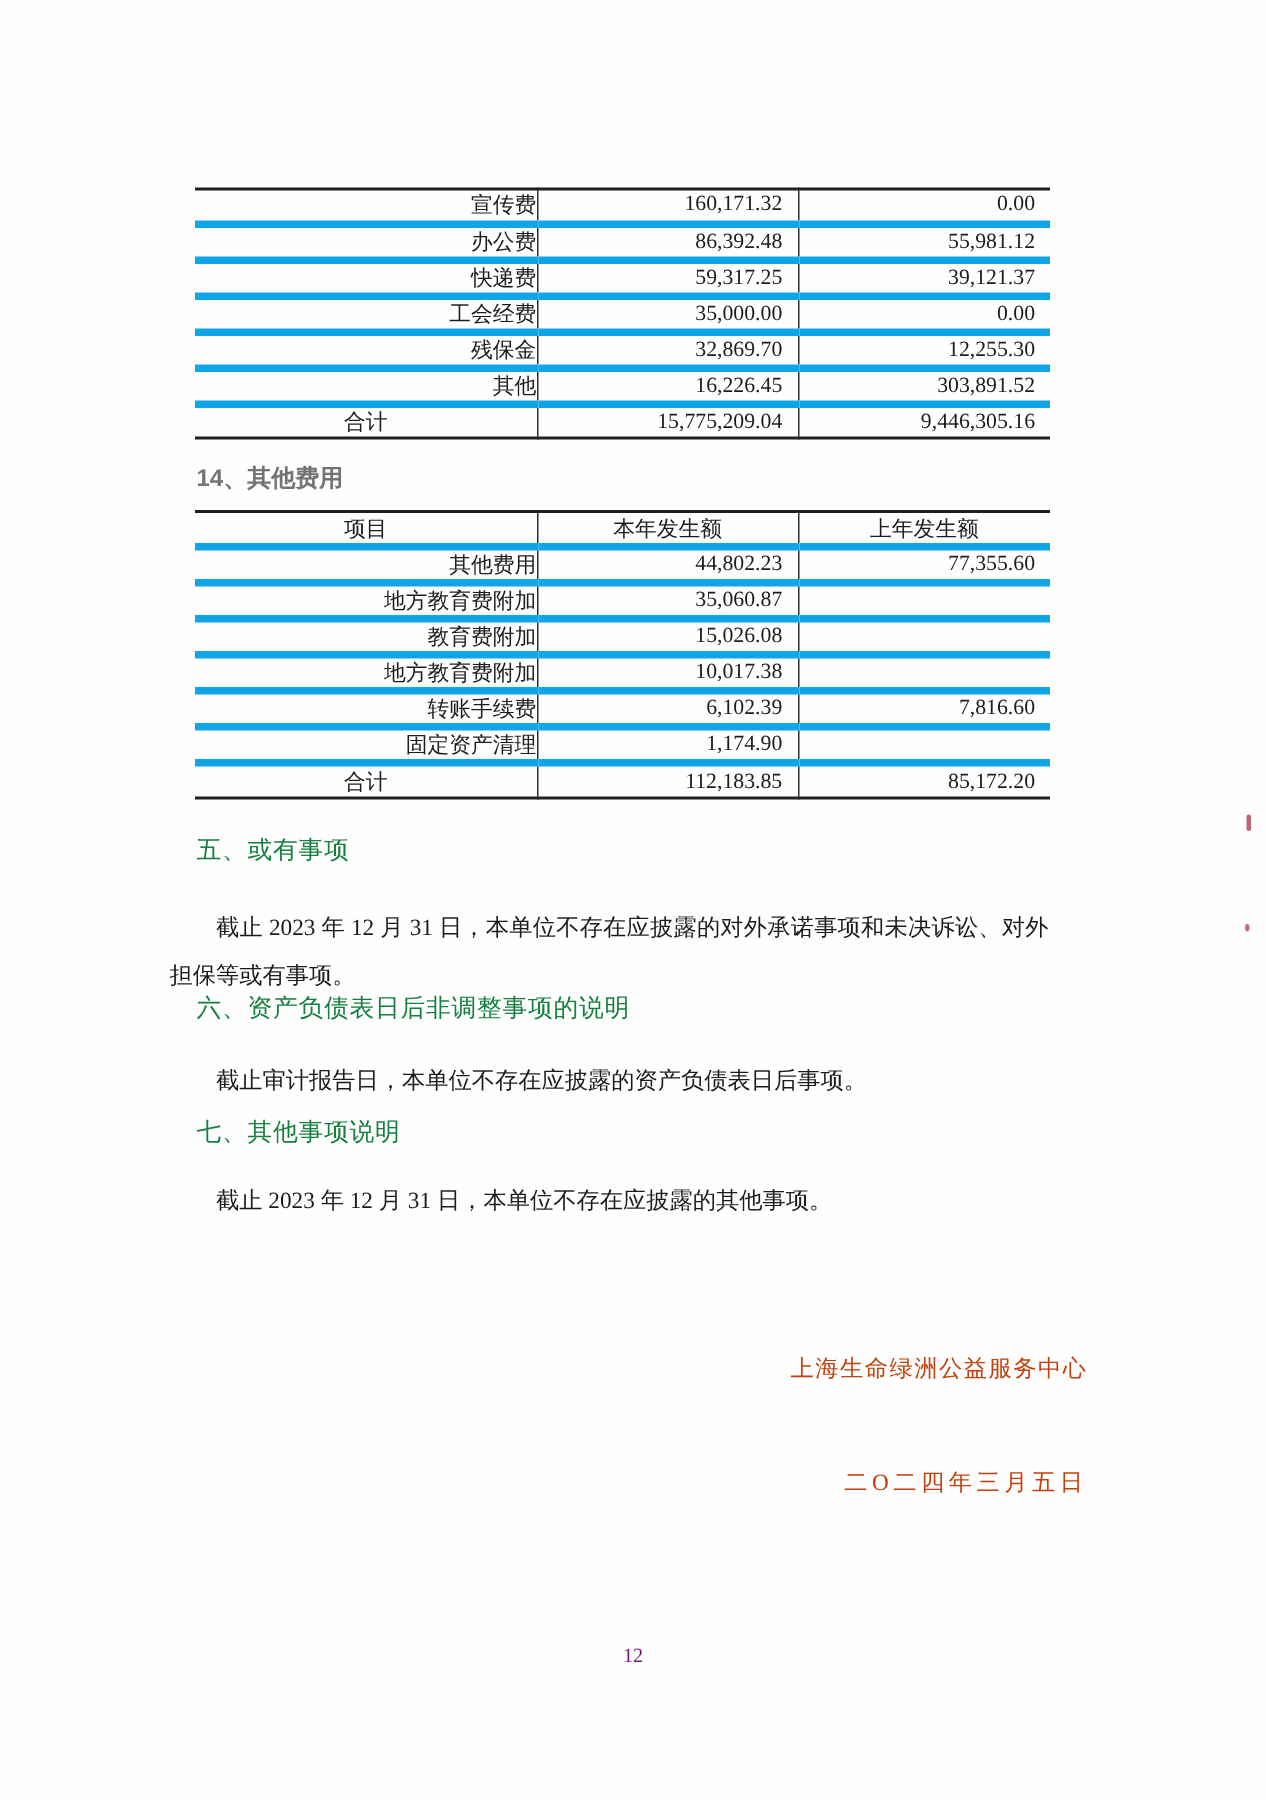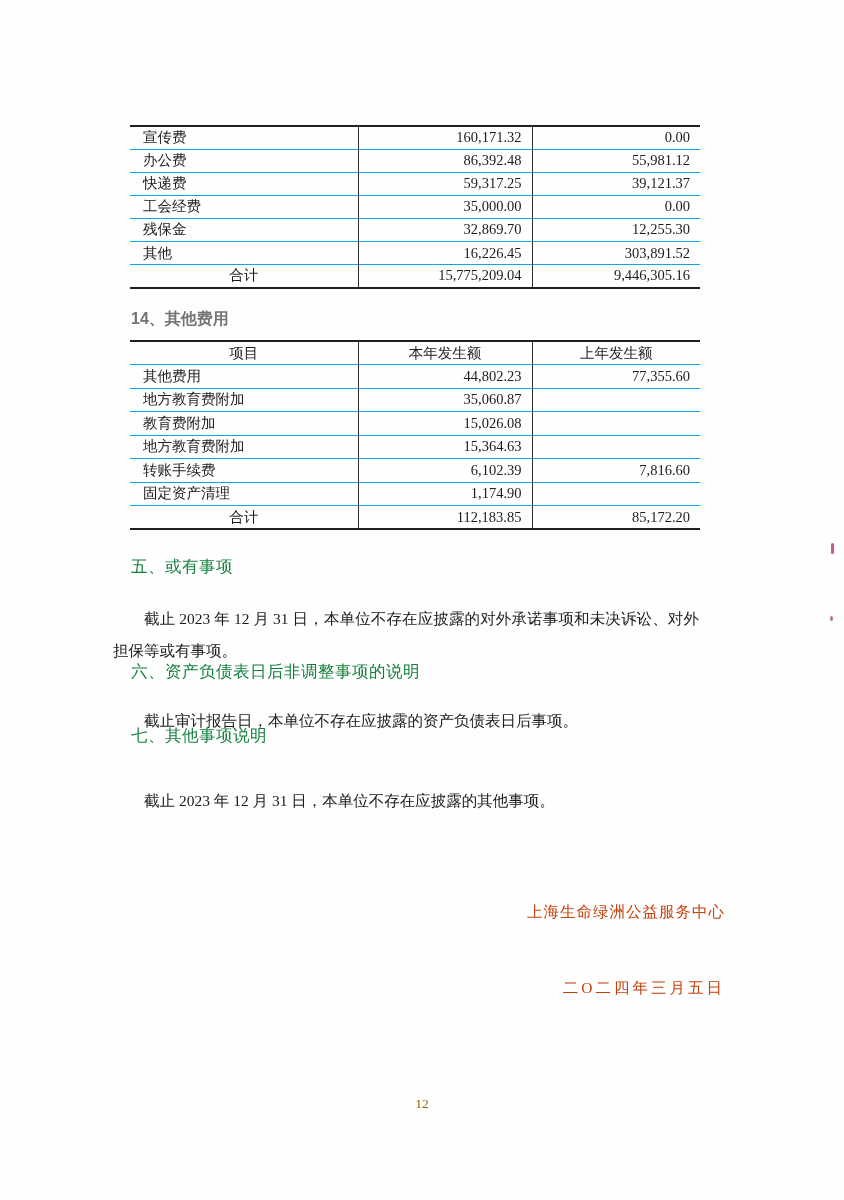--- a/index.html
+++ b/index.html
@@ -23,31 +23,31 @@
     table-layout: fixed;
     font-size: 14.5px;
     color: #1c1c1c;
     border-top: 2px solid #1f1f1f;
     border-bottom: 2px solid #1f1f1f;
   }
   .doc-table col.c1 { width: 228px; }
   .doc-table col.c2 { width: 174px; }
   .doc-table col.c3 { width: 168px; }
   .doc-table td, .doc-table th {
-    border-top: 1px solid #0ea5e9;
+    border-top: 5px solid #0ea5e9;
     font-weight: normal;
     white-space: nowrap;
     overflow: hidden;
   }
   .doc-table tr:first-child td, .doc-table tr:first-child th { border-top: none; }
   .doc-table td:nth-child(2), .doc-table td:nth-child(3),
   .doc-table th:nth-child(2), .doc-table th:nth-child(3) {
     border-left: 1px solid #2d2d2d;
   }
-  .doc-table .lbl { text-align: left; padding-left: 13px; }
+  .doc-table .lbl { text-align: right; padding-left: 13px; }
   .doc-table .num { text-align: right; padding-right: 10px; }
   .doc-table th { text-align: center; }
   .doc-table tr.total-row td:first-child { text-align: center; padding-left: 0; }
   #table1 td { height: 23.1px; }
   #table2 td, #table2 th { height: 23.5px; }
   
   .num-heading {
     position: absolute;
     left: 131px;
     font-family: "Liberation Sans", "DejaVu Sans", sans-serif;
@@ -81,21 +81,21 @@
     letter-spacing: 1px;
     color: #c2410c;
     white-space: nowrap;
   }
   .page-num {
     position: absolute;
     left: 0; right: 0;
     top: 1096px;
     text-align: center;
     font-size: 13.5px;
-    color: #a16207;
+    color: #701a75;
   }
   
   .ink-mark { position: absolute; background: #b03a52; }
   .ink-mark.m1 { left: 831px; top: 543px; width: 3px; height: 11px; border-radius: 2px; opacity: .8; }
   .ink-mark.m2 { left: 830px; top: 616px; width: 3px; height: 5px; border-radius: 50%; opacity: .75; }
 </style>
 </head>
 <body>
 
 <div class="page">
@@ -169,21 +169,21 @@
         <td class="num">35,060.87</td>
         <td class="num"></td>
       </tr>
       <tr>
         <td class="lbl">教育费附加</td>
         <td class="num">15,026.08</td>
         <td class="num"></td>
       </tr>
       <tr>
         <td class="lbl">地方教育费附加</td>
-        <td class="num">15,364.63</td>
+        <td class="num">10,017.38</td>
         <td class="num"></td>
       </tr>
       <tr>
         <td class="lbl">转账手续费</td>
         <td class="num">6,102.39</td>
         <td class="num">7,816.60</td>
       </tr>
       <tr>
         <td class="lbl">固定资产清理</td>
         <td class="num">1,174.90</td>
@@ -196,21 +196,21 @@
       </tr>
     </tbody>
   </table>
 
   <div class="sec-heading" style="top:556px;">五、或有事项</div>
   <p class="body-par" style="top:603px;">截止 2023 年 12 月 31 日，本单位不存在应披露的对外承诺事项和未决诉讼、对外担保等或有事项。</p>
 
   <div class="sec-heading" style="top:661px;">六、资产负债表日后非调整事项的说明</div>
   <p class="body-par" style="top:705px;">截止审计报告日，本单位不存在应披露的资产负债表日后事项。</p>
 
-  <div class="sec-heading" style="top:725px;">七、其他事项说明</div>
+  <div class="sec-heading" style="top:744px;">七、其他事项说明</div>
   <p class="body-par" style="top:785px;">截止 2023 年 12 月 31 日，本单位不存在应披露的其他事项。</p>
 
   <div class="sig-line" style="top:902px;">上海生命绿洲公益服务中心</div>
   <div class="sig-line" style="top:978px; letter-spacing:3px;">二O二四年三月五日</div>
 
   <div class="page-num">12</div>
 
   <div class="ink-mark m1"></div>
   <div class="ink-mark m2"></div>
 

